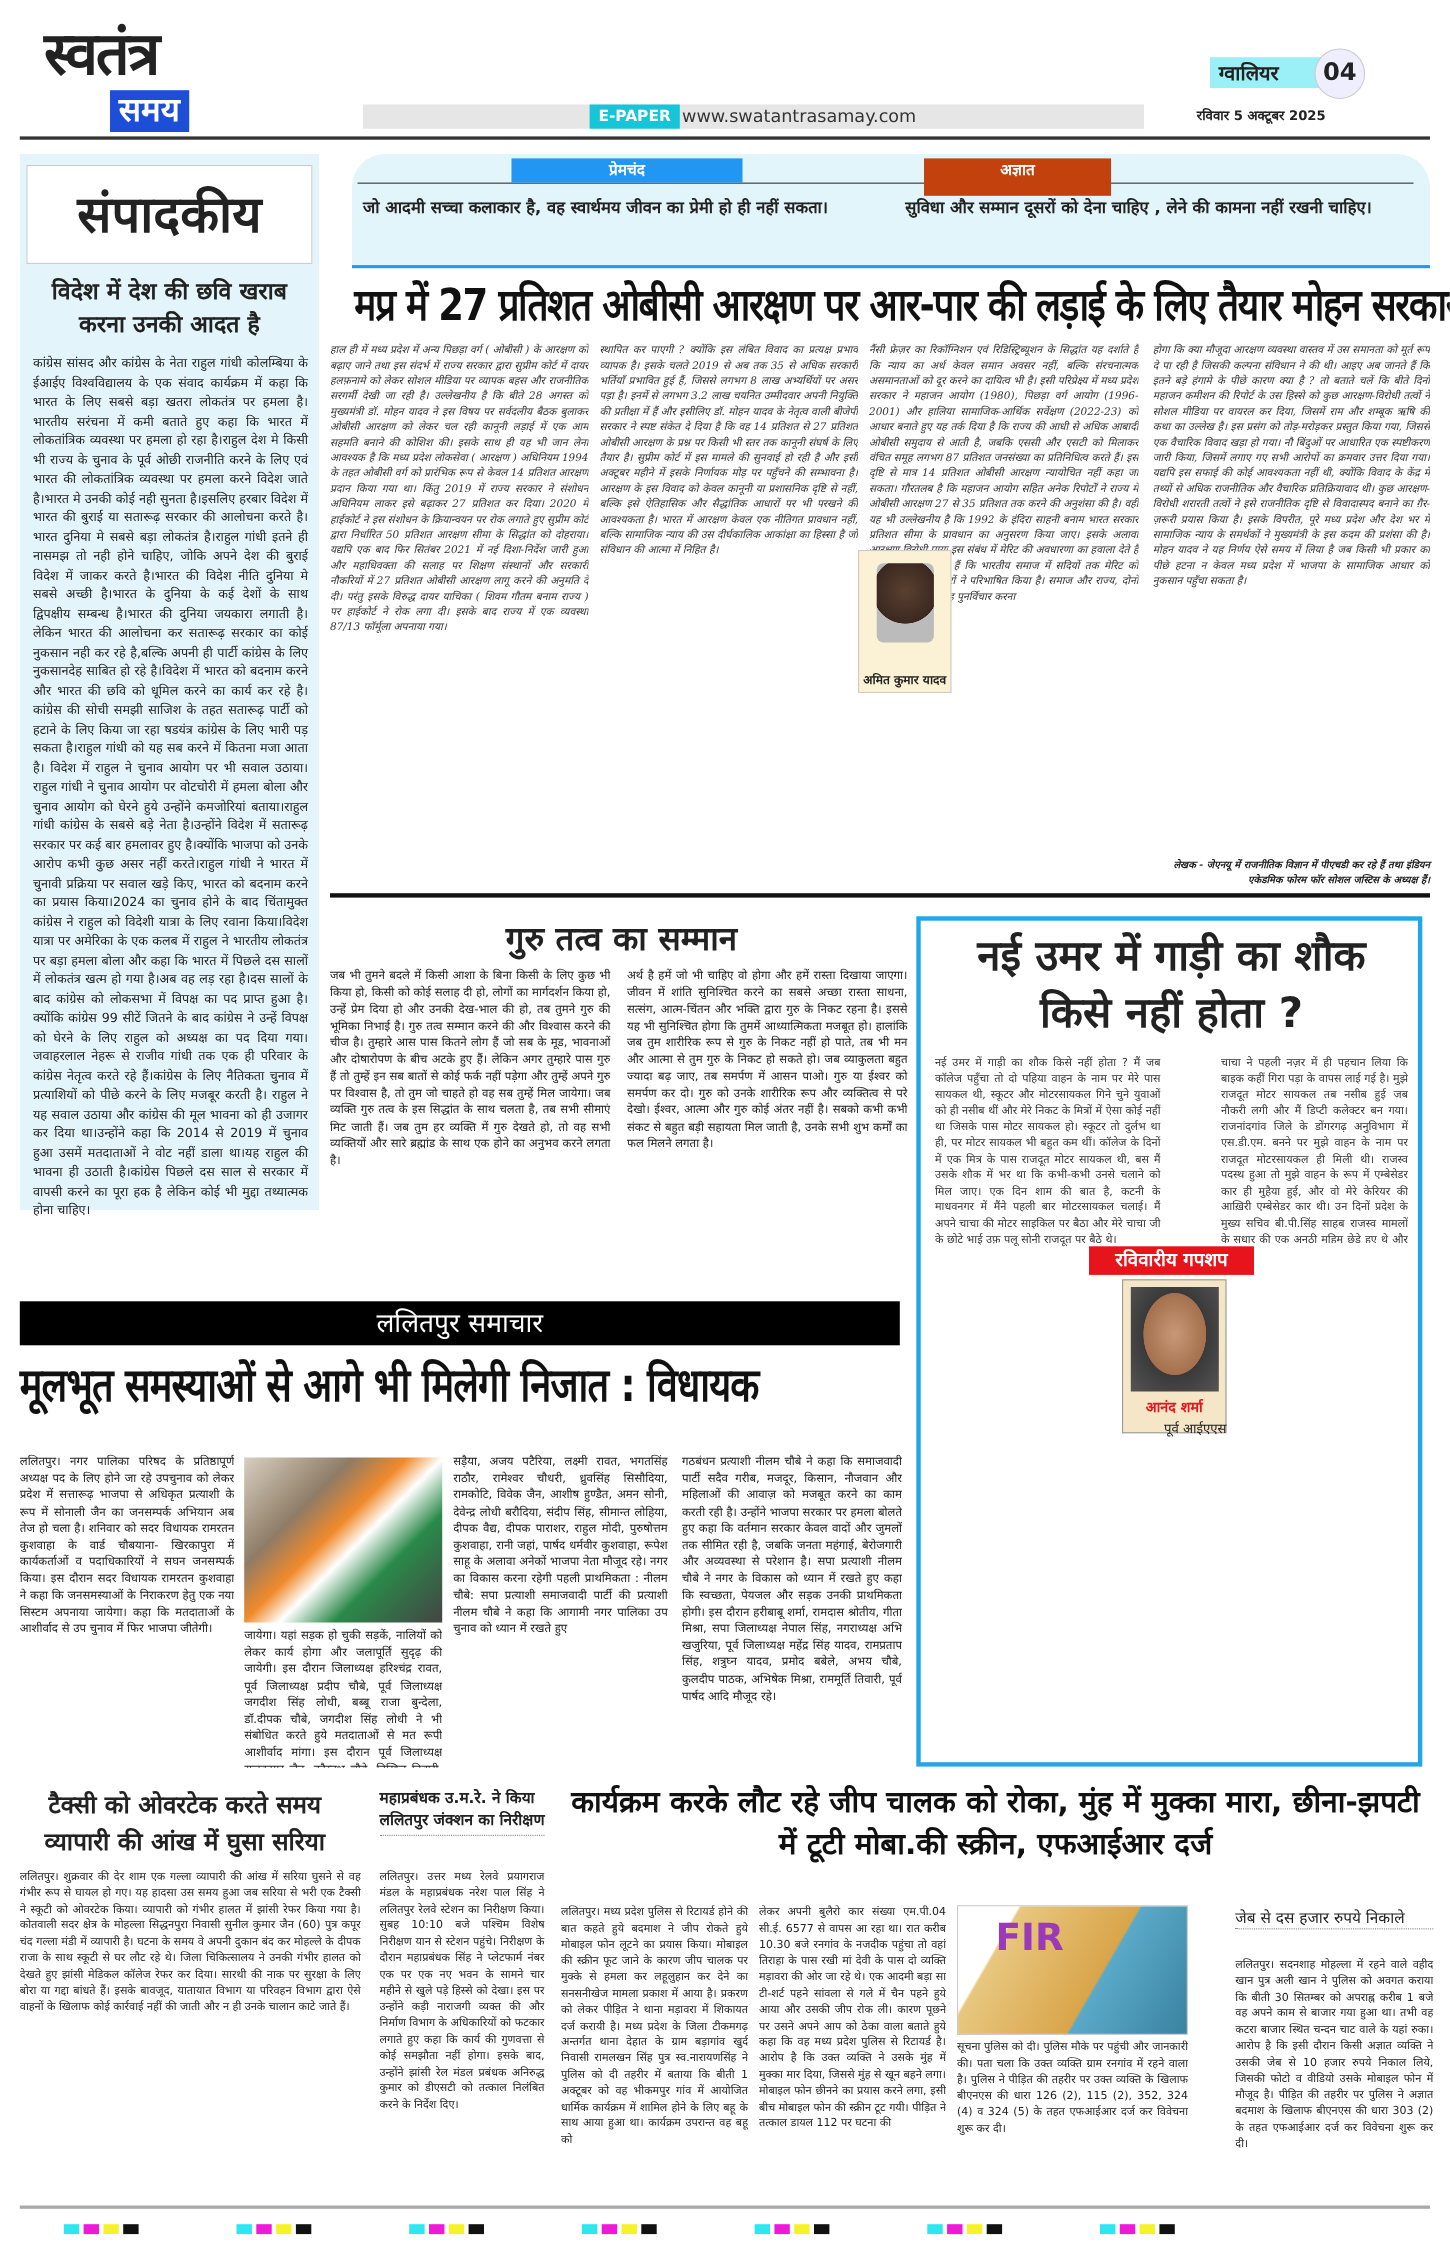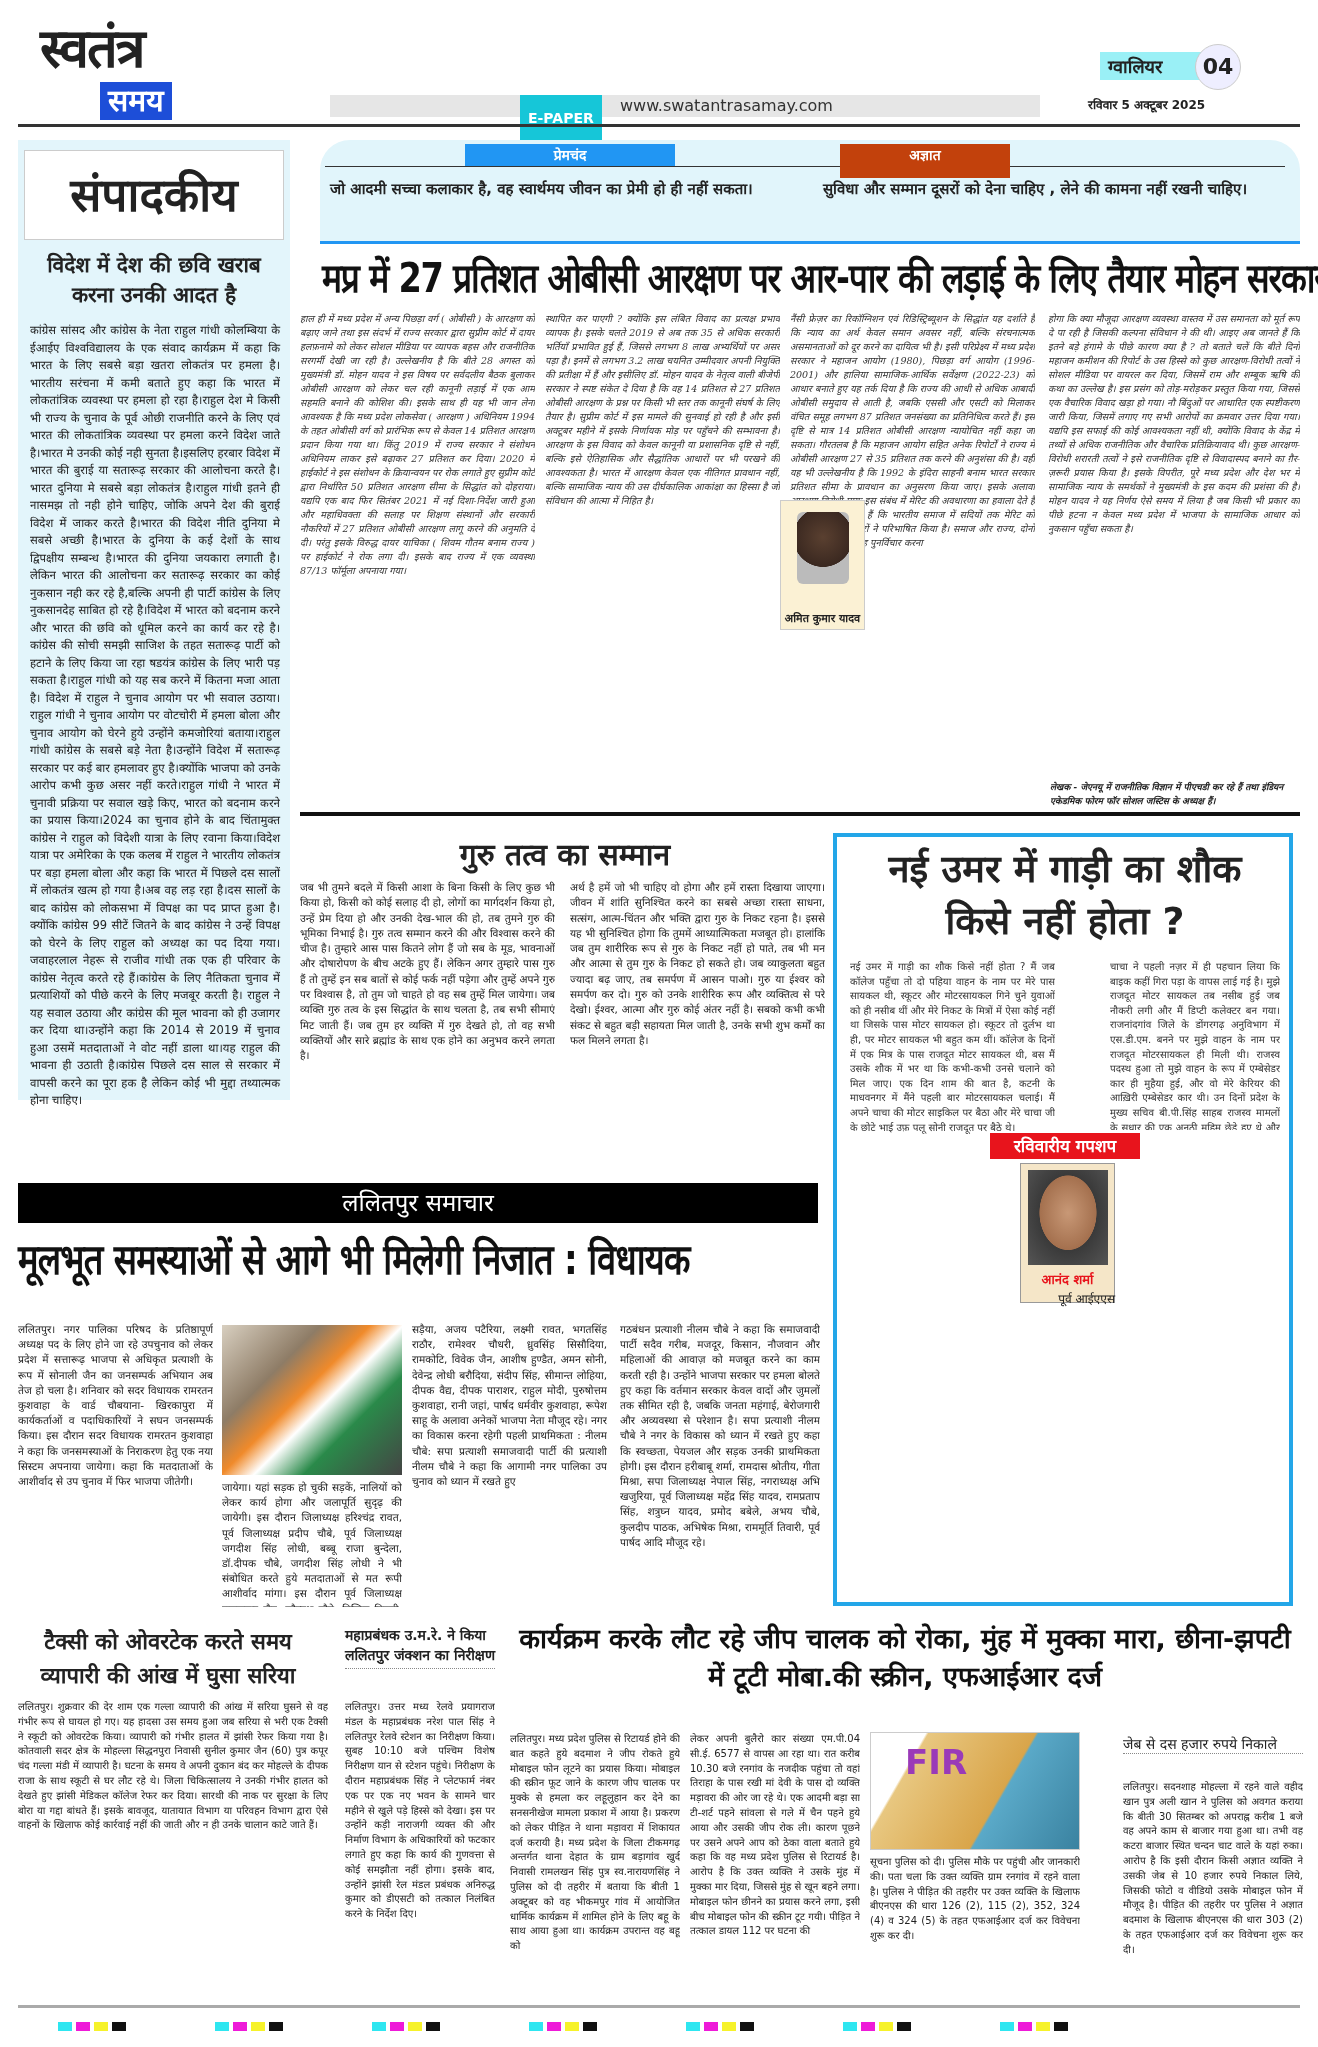--- a/index.html
+++ b/index.html
@@ -3,21 +3,21 @@
 <meta charset="utf-8">
 <style>
 *{box-sizing:border-box;margin:0;padding:0}
 body{width:1318px;height:2047px;background:#fff;font-family:"DejaVu Sans",sans-serif;color:#222;position:relative;overflow:hidden}
 .abs{position:absolute}
 .masthead{left:0;top:0;width:1318px;height:130px}
 .logo-top{left:40px;top:22px;font-size:54px;font-weight:bold;color:#222;letter-spacing:-2px;line-height:1}
 .logo-box{left:100px;top:82px;background:#1d4ed8;color:#fff;font-size:30px;font-weight:bold;padding:0 8px;line-height:38px}
 .title-main{left:520px;top:28px;font-size:64px;color:#555;line-height:1;letter-spacing:1px}
 .epbar{left:330px;top:95px;width:710px;height:22px;background:#e6e6e6}
-.ep-tag{left:520px;top:95px;background:#16c6d8;color:#fff;font-size:14px;font-weight:bold;padding:12px 8px;line-height:22px}
+.ep-tag{left:536px;top:95px;background:#16c6d8;color:#fff;font-size:14px;font-weight:bold;padding:0 8px;line-height:22px}
 .ep-url{left:620px;top:95px;font-size:16px;line-height:22px;color:#333}
 .city{left:1100px;top:52px;background:#9af0f6;padding:2px 40px 2px 8px;font-weight:bold;font-size:18px}
 .pageno{left:1195px;top:44px;width:46px;height:46px;border-radius:50%;background:#eef;border:1px solid #ccc;text-align:center;line-height:44px;font-weight:bold;font-size:22px}
 .date{left:1088px;top:96px;font-size:12px;font-weight:bold}
 .mrule{left:18px;top:124px;width:1282px;height:3px;background:#333}
 
 .edit-col{left:18px;top:140px;width:272px;height:960px;background:#e3f5fb}
 .edit-title{left:24px;top:150px;width:260px;height:90px;background:#fff;border:1px solid #ccc;font-size:46px;font-weight:bold;text-align:center;line-height:88px}
 .edit-head{left:24px;top:250px;width:260px;font-size:21px;font-weight:bold;text-align:center;line-height:30px}
 .edit-body{left:30px;top:322px;width:250px;font-size:11.5px;line-height:17.5px;text-align:justify;color:#222}
@@ -28,21 +28,21 @@
 .q-rule1{left:325px;top:166px;width:455px;height:1px;background:#333}
 .q-rule2{left:780px;top:166px;width:505px;height:1px;background:#333}
 .q1-text{left:330px;top:178px;width:445px;text-align:left;font-size:15px;font-weight:bold;line-height:22px}
 .q2-text{left:785px;top:178px;width:500px;text-align:center;font-size:15px;font-weight:bold;line-height:22px}
 .main-head{left:322px;top:248px;width:980px;font-size:40px;font-weight:bold;line-height:60px;letter-spacing:-1.5px;white-space:nowrap;transform:scaleX(.84);transform-origin:left top;color:#111}
 
 .art-col{font-size:9.5px;line-height:14px;font-style:italic;font-family:"DejaVu Serif",serif;color:#333;text-align:justify}
 .author-photo{left:780px;top:500px;width:85px;height:130px;background:#fbf1d4;border:1px solid #ccc}
 .author-face{left:797px;top:512px;width:52px;height:72px;background:radial-gradient(circle at 50% 35%,#5a4030 0,#3a2820 55%,#bbb 56%);border-radius:6px}
 .author-name{left:780px;top:610px;width:85px;font-size:11px;font-weight:bold;text-align:center}
-.art-foot{left:1050px;top:780px;width:250px;font-size:9px;font-weight:bold;font-style:italic;line-height:14px}
+.art-foot{left:1050px;top:780px;width:250px;font-size:9px;font-weight:bold;font-style:italic;text-align:right;line-height:14px}
 .sep1{left:300px;top:812px;width:1000px;height:4px;background:#111}
 
 .guru-title{left:300px;top:830px;width:530px;text-align:center;font-size:30px;font-weight:bold;line-height:50px}
 .guru-col{font-size:10.5px;line-height:15.3px;text-align:justify;color:#222}
 
 .gapshap-box{left:833px;top:833px;width:460px;height:773px;border:4px solid #23a6e8}
 .gap-head{left:850px;top:843px;width:430px;font-size:38px;font-weight:bold;line-height:52px;text-align:center;color:#222}
 .gap-col{font-size:10px;line-height:14.6px;text-align:justify;color:#333}
 .gap-tag{left:990px;top:1133px;width:150px;height:26px;background:#e8141c;color:#fff;font-size:17px;font-weight:bold;text-align:center;line-height:26px}
 .gap-photo{left:1020px;top:1163px;width:95px;height:140px;background:#f5e6c8;border:1px solid #999}

